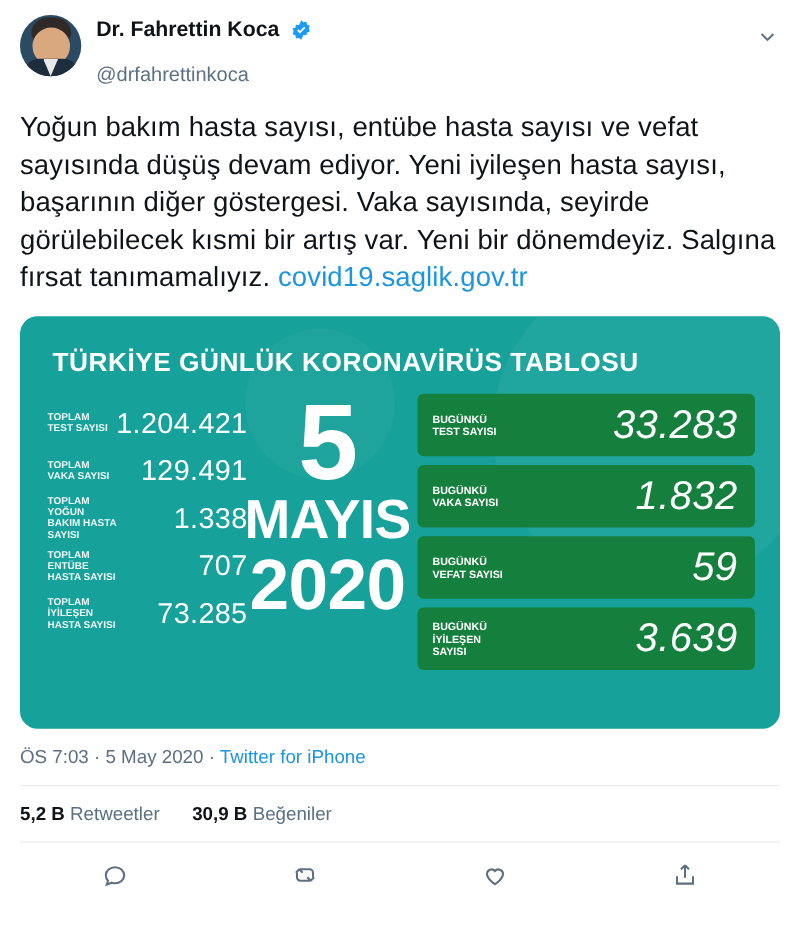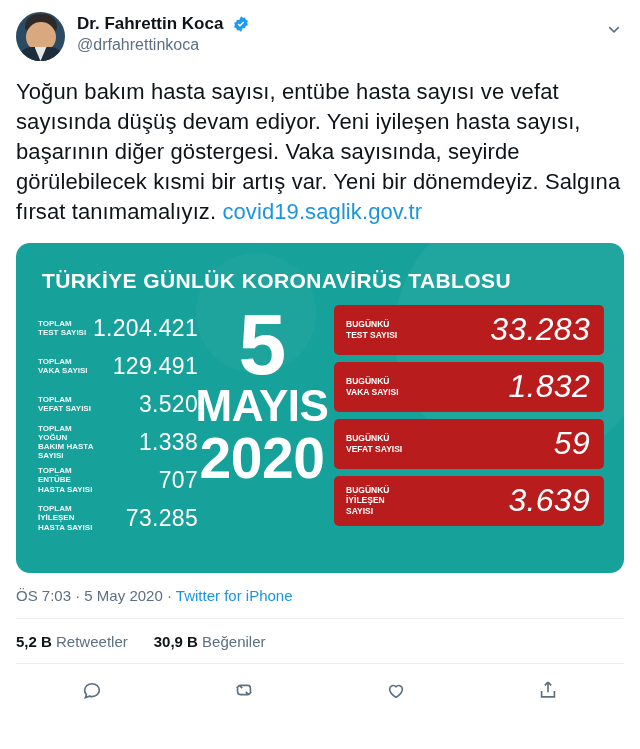--- a/index.html
+++ b/index.html
@@ -91,21 +91,21 @@
   .verified {
     display: inline-block;
     vertical-align: middle;
     margin-left: 4px;
     width: 18px;
     height: 18px;
   }
   .handle {
     font-size: 16px;
     color: #5b7083;
-    margin-top: 1px;
+    margin-top: 17px;
   }
   .caret {
     position: absolute;
     right: 0;
     top: 8px;
     width: 20px;
     height: 20px;
     color: #5b7083;
     cursor: pointer;
   }
@@ -213,21 +213,21 @@
     line-height: 1.02;
     letter-spacing: -0.5px;
   }
   .right-stats {
     position: absolute;
     left: 318px;
     top: 62px;
     width: 270px;
   }
   .rstat {
-    background: #b91c1c;
+    background: #15803d;
     border-radius: 5px;
     height: 50px;
     margin-bottom: 7px;
     display: flex;
     align-items: center;
     padding: 0 14px 0 12px;
     box-sizing: border-box;
   }
   .rstat .lbl {
     width: 66px;
@@ -329,24 +329,20 @@
     <div class="left-stats">
       <div class="lstat">
         <div class="lbl">TOPLAM TEST SAYISI</div>
         <div class="val">1.204.421</div>
       </div>
       <div class="lstat">
         <div class="lbl">TOPLAM VAKA SAYISI</div>
         <div class="val">129.491</div>
       </div>
       <div class="lstat">
-        <div class="lbl">TOPLAM VEFAT SAYISI</div>
-        <div class="val">3.520</div>
-      </div>
-      <div class="lstat">
         <div class="lbl">TOPLAM YOĞUN BAKIM HASTA SAYISI</div>
         <div class="val">1.338</div>
       </div>
       <div class="lstat">
         <div class="lbl">TOPLAM ENTÜBE HASTA SAYISI</div>
         <div class="val">707</div>
       </div>
       <div class="lstat">
         <div class="lbl">TOPLAM İYİLEŞEN HASTA SAYISI</div>
         <div class="val">73.285</div>

